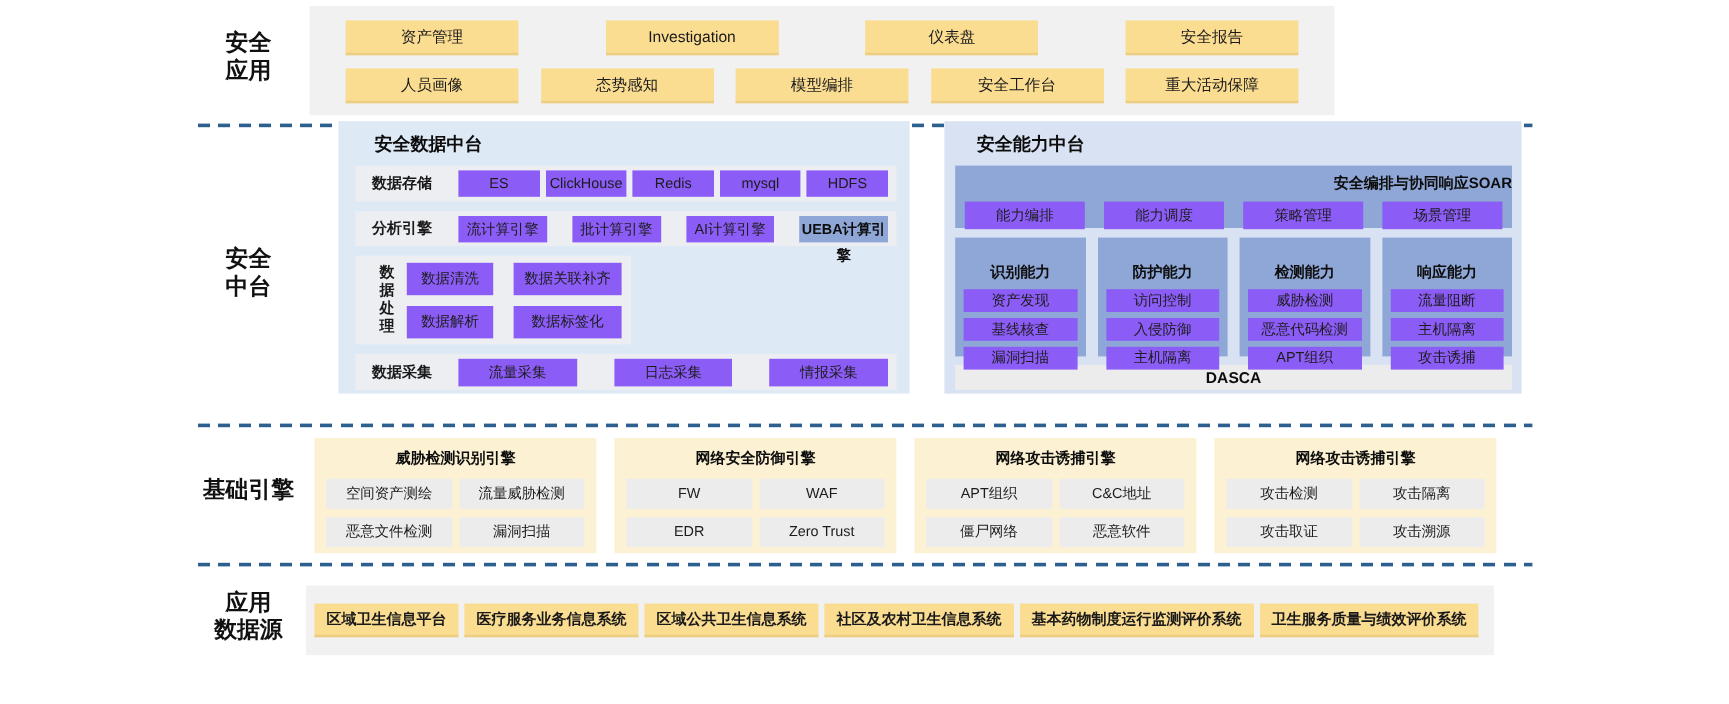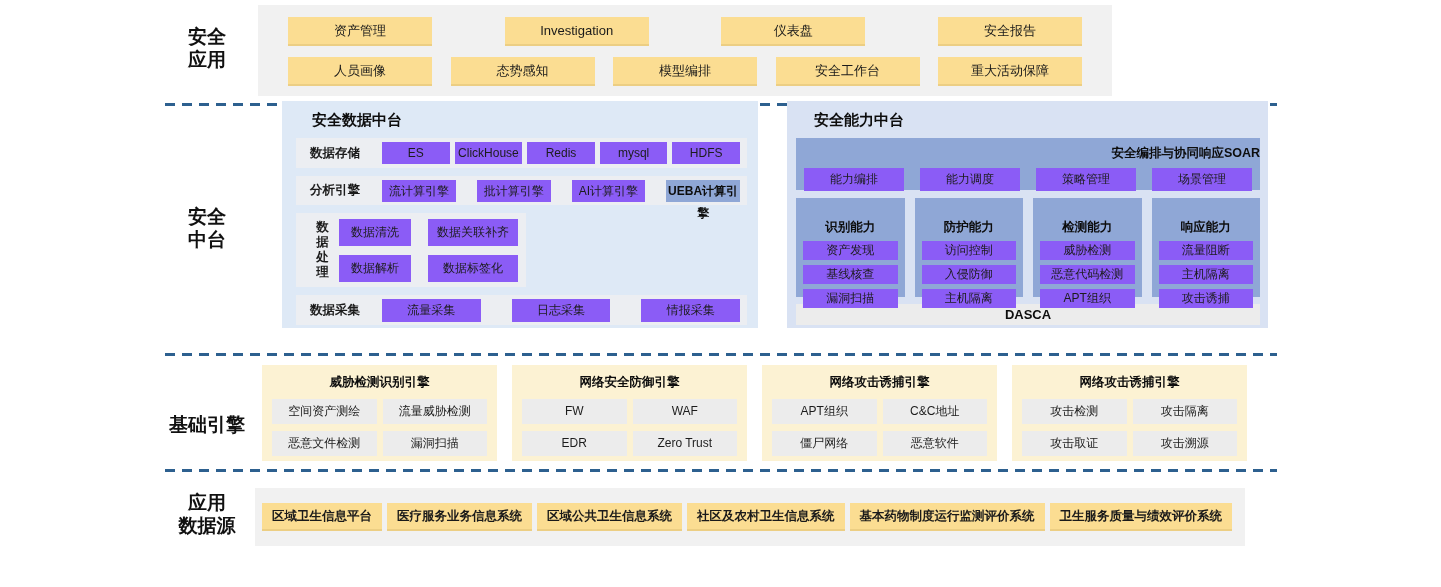--- a/index.html
+++ b/index.html
@@ -201,21 +201,21 @@
         <div class="wbtn">主机隔离</div>
         <div class="wbtn">攻击诱捕</div>
       </div>
     </div>
 
     <div id="dasca">DASCA</div>
   </div>
 
   <div class="dash" style="top:353px;"></div>
 
-  <div class="side-label" style="top:413px;">
+  <div class="side-label" style="top:397px;">
     <div>基础引擎</div>
   </div>
   <div id="eng-wrap">
     <div class="eng-panel">
       <div class="eng-title">威胁检测识别引擎</div>
       <div class="eng-grid">
         <div class="gbtn">空间资产测绘</div>
         <div class="gbtn">流量威胁检测</div>
         <div class="gbtn">恶意文件检测</div>
         <div class="gbtn">漏洞扫描</div>

